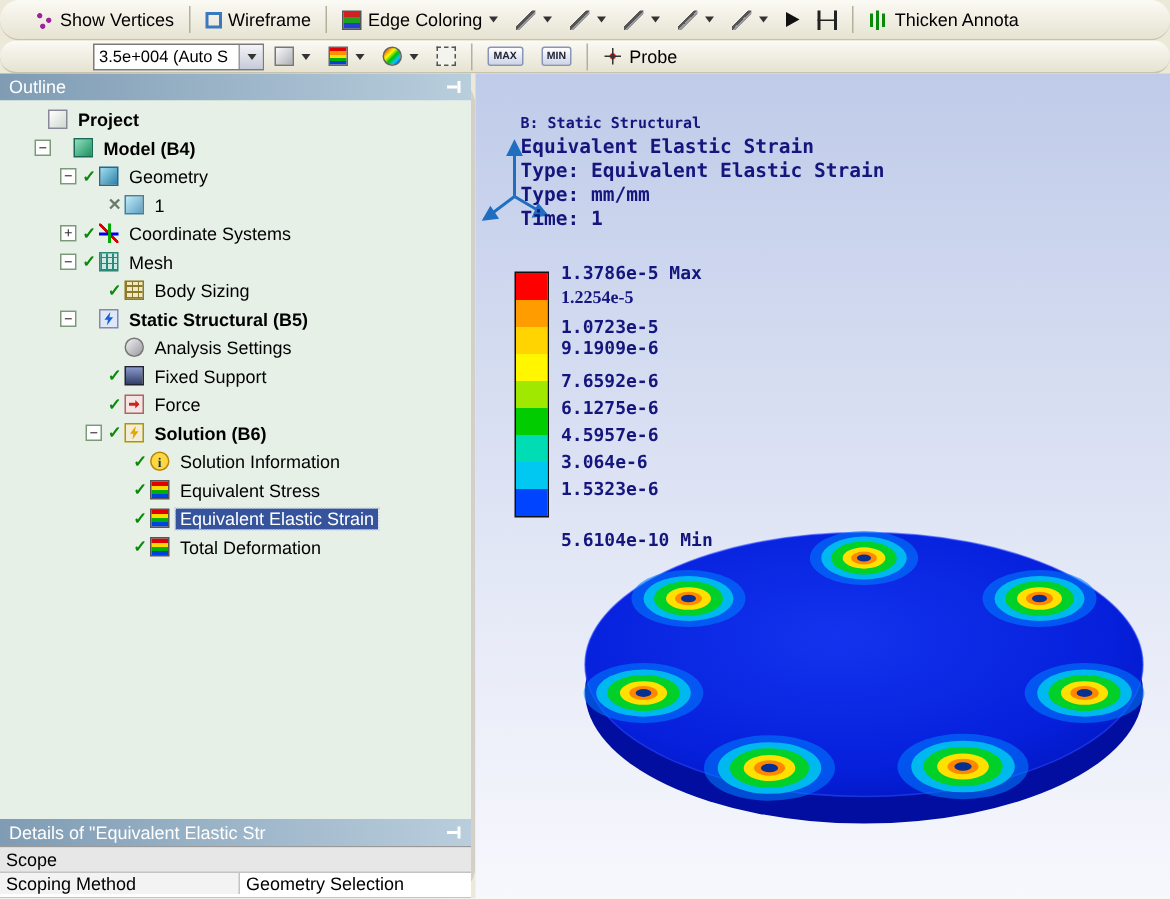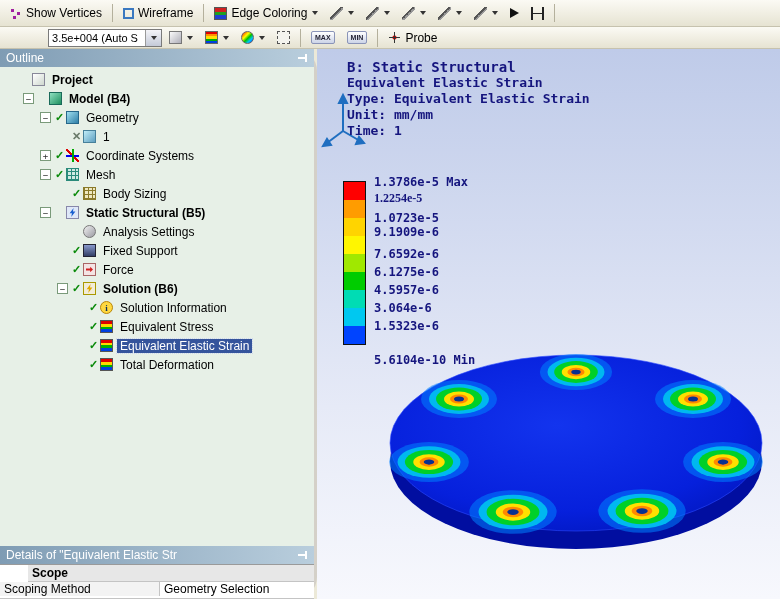--- a/index.html
+++ b/index.html
@@ -1,22 +1,22 @@
 <!DOCTYPE html>
 <html><head>
 <meta charset="utf-8">
 <style>
   html,body{margin:0;padding:0;background:#fff;}
   #app{position:relative;width:780px;height:599px;overflow:hidden;background:#ece9d8;
        font-family:"Liberation Sans",sans-serif;font-size:12px;color:#000;}
 
   
-  .toolbar{box-sizing:border-box;display:flex;align-items:center;gap:2px;padding:0 4px;
+  .toolbar{box-sizing:border-box;display:flex;align-items:center;gap:2px;padding:0 18px;
            background:linear-gradient(#fbfaf4,#e6e3d2);border-bottom:1px solid #c6c2ae;
-           white-space:nowrap;overflow:hidden;}
+           white-space:nowrap;overflow:hidden;border-radius:13px;}
   .row1{height:27px;}
   .row2{height:22px;}
   .tbtn{display:flex;align-items:center;gap:4px;border:1px solid transparent;background:transparent;
         padding:2px 4px;font:inherit;cursor:default;}
   .tlabel{padding:0 4px;margin-top:36px;}
   .sep{width:1px;height:18px;background:#b4b09c;margin:0 3px;flex:none;}
   .caret{width:0;height:0;border-left:3px solid transparent;border-right:3px solid transparent;
          border-top:4px solid #333;margin-left:1px;}
 
   .icn{width:13px;height:13px;display:inline-block;flex:none;box-sizing:border-box;}
@@ -98,32 +98,32 @@
   .ic-force::after{content:"";position:absolute;inset:2px;background:#d02020;
       clip-path:polygon(0 35%,60% 35%,60% 10%,100% 50%,60% 90%,60% 65%,0 65%);}
   .ic-solution-information{background:#ffd840;border:1px solid #b8860b;border-radius:50%;
       font:bold 9px "Liberation Serif",serif;color:#135;text-align:center;line-height:12px;}
   .ic-solution-information::after{content:"i";}
   .ic-result-contour{background:linear-gradient(180deg,#e00000 0 25%,#ffd800 25% 50%,#00b000 50% 75%,#0040e0 75%);border:1px solid #555;}
 
   
   .details{flex:none;background:#fff;border-top:1px solid #9a9a9a;font-size:12px;}
   .drow{display:flex;height:17px;align-items:flex-start;border-bottom:1px solid #c4c4c4;box-sizing:border-box;}
-  .dsection{background:#e7e7e7;font-weight:bold;align-items:center;padding-left:4px;display:flex;margin-left:28px;}
+  .dsection{background:#e7e7e7;font-weight:normal;align-items:center;padding-left:4px;display:flex;}
   .dname{width:160px;flex:none;background:#f3f3f3;border-right:1px solid #c4c4c4;
          padding-left:4px;display:flex;align-items:center;box-sizing:border-box;}
   .dval{padding-left:4px;display:flex;align-items:center;}
 
   
   .viewport{position:relative;flex:1;overflow:hidden;
             background:linear-gradient(#bfcbe9,#e6eaf7 65%,#f7f8fd);}
   .viewport svg{position:absolute;left:0;top:0;}
   .vhdr{position:absolute;left:30px;top:10px;color:#15157e;
         font:bold 13px "DejaVu Sans Mono",monospace;line-height:16px;z-index:3;}
-  .vhdr .t0{font-size:14px;}
+  .vhdr .t0{font-size:10px;margin-top:16px;}
   .legend{position:absolute;left:26px;top:132px;z-index:3;}
   .lstack{width:21px;border:1px solid #111;}
   .lband{width:21px;height:18px;}
   .llabel{position:absolute;left:31px;height:13px;white-space:nowrap;
           font:bold 12px "DejaVu Sans Mono",monospace;color:#15157e;}
 </style>
 </head>
 <body>
 
 <div id="app">
@@ -164,20 +164,24 @@
       <span class="icn icn-edge"></span>
       <span class="caret"></span>
     </button>
     <button class="tbtn">
       <span class="icn-arrowblk"></span>
     </button>
     <button class="tbtn">
       <span class="icn icn-ruler"></span>
     </button>
     <span class="sep"></span>
+    <button class="tbtn">
+      <span class="icn icn-thicken"></span>
+      <span>Thicken Annota</span>
+    </button>
   </div>
 
   <div class="toolbar row2">
     <span class="tlabel">Result</span>
     <div class="combo">
       <span class="val">3.5e+004 (Auto S</span>
       <span class="cbtn">
         <span class="caret"></span>
       </span>
     </div>
@@ -412,21 +416,21 @@
             <ellipse rx="9" ry="4.5" fill="#ff8800"></ellipse>
               <ellipse rx="5" ry="2.5" fill="#083090"></ellipse>
           </g>
         </g>
       </svg>
 
       <div class="vhdr">
         <div class="t0">B: Static Structural</div>
         <div>Equivalent Elastic Strain</div>
         <div>Type: Equivalent Elastic Strain</div>
-        <div>Unit: mm/mm</div>
+        <div>Type: mm/mm</div>
         <div>Time: 1</div>
       </div>
 
       <div class="legend" id="legend">
         <div class="lstack" id="lstack">
             <div class="lband" style="background: rgb(255, 0, 0);"></div>
             <div class="lband" style="background: rgb(255, 156, 0);"></div>
             <div class="lband" style="background: rgb(255, 212, 0);"></div>
             <div class="lband" style="background: rgb(255, 246, 0);"></div>
             <div class="lband" style="background: rgb(160, 232, 0);"></div>

